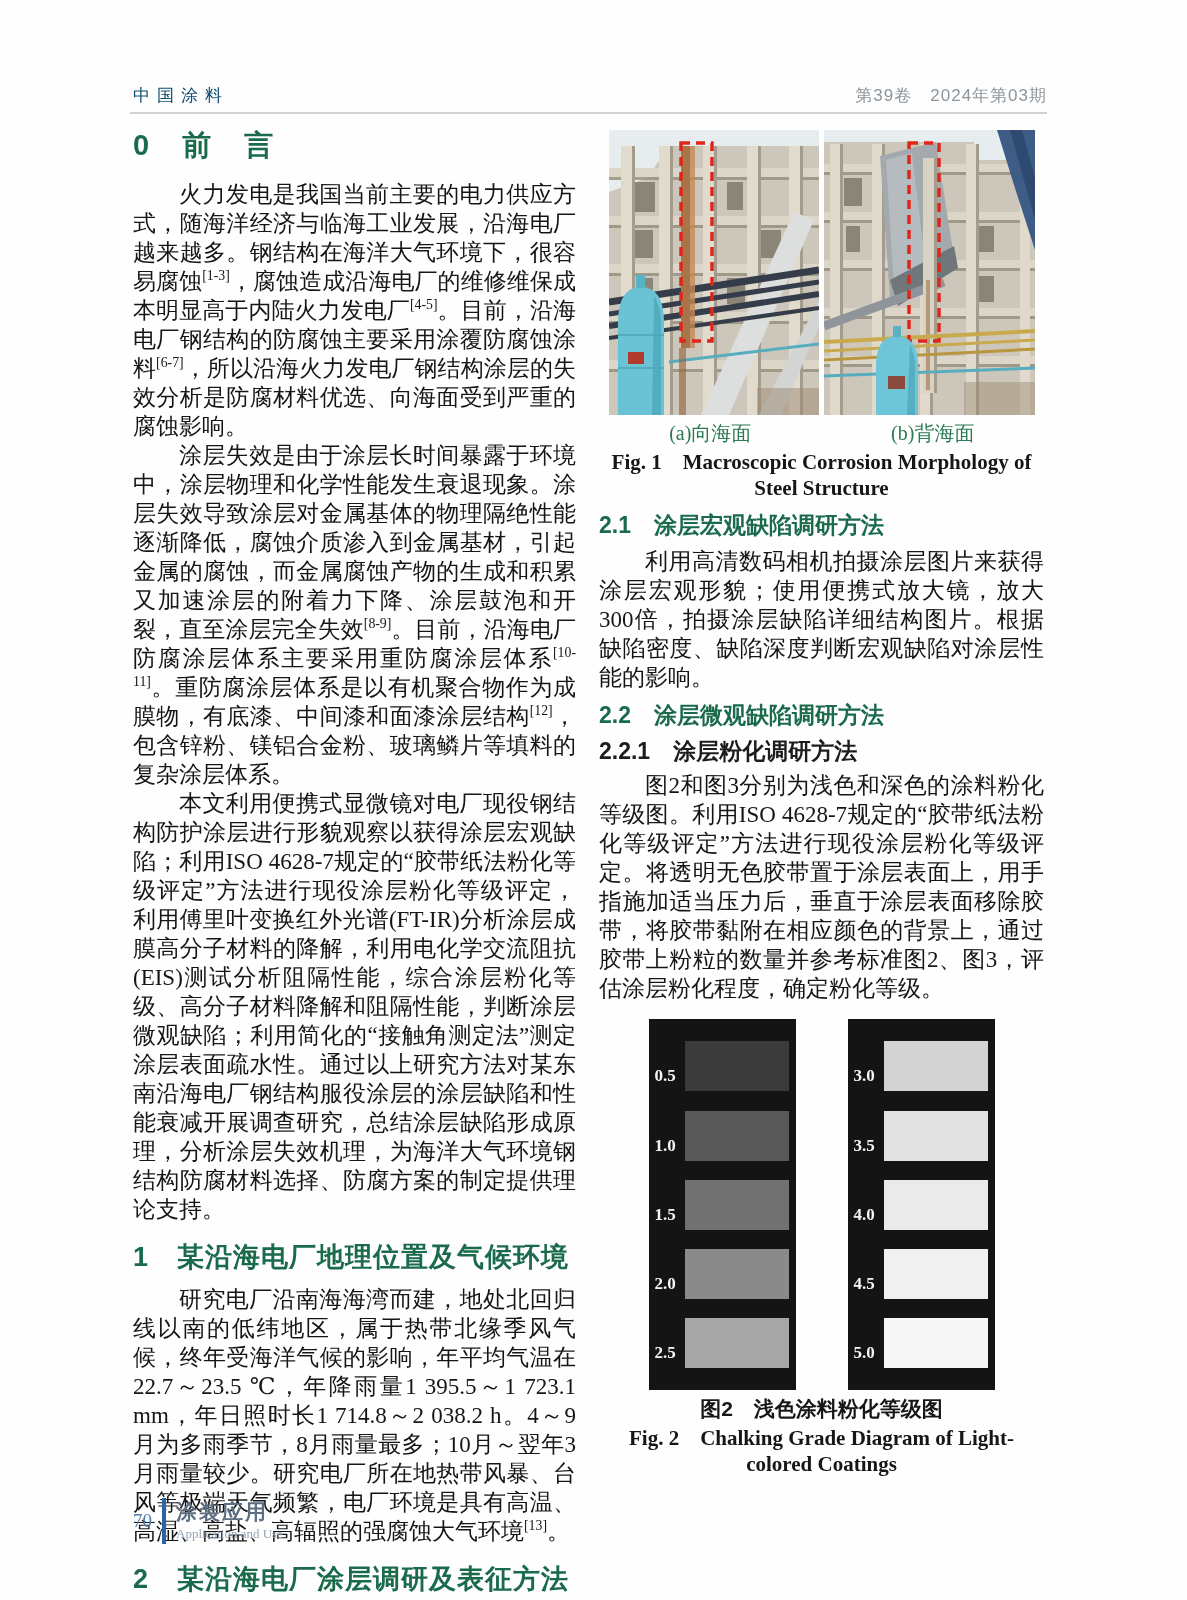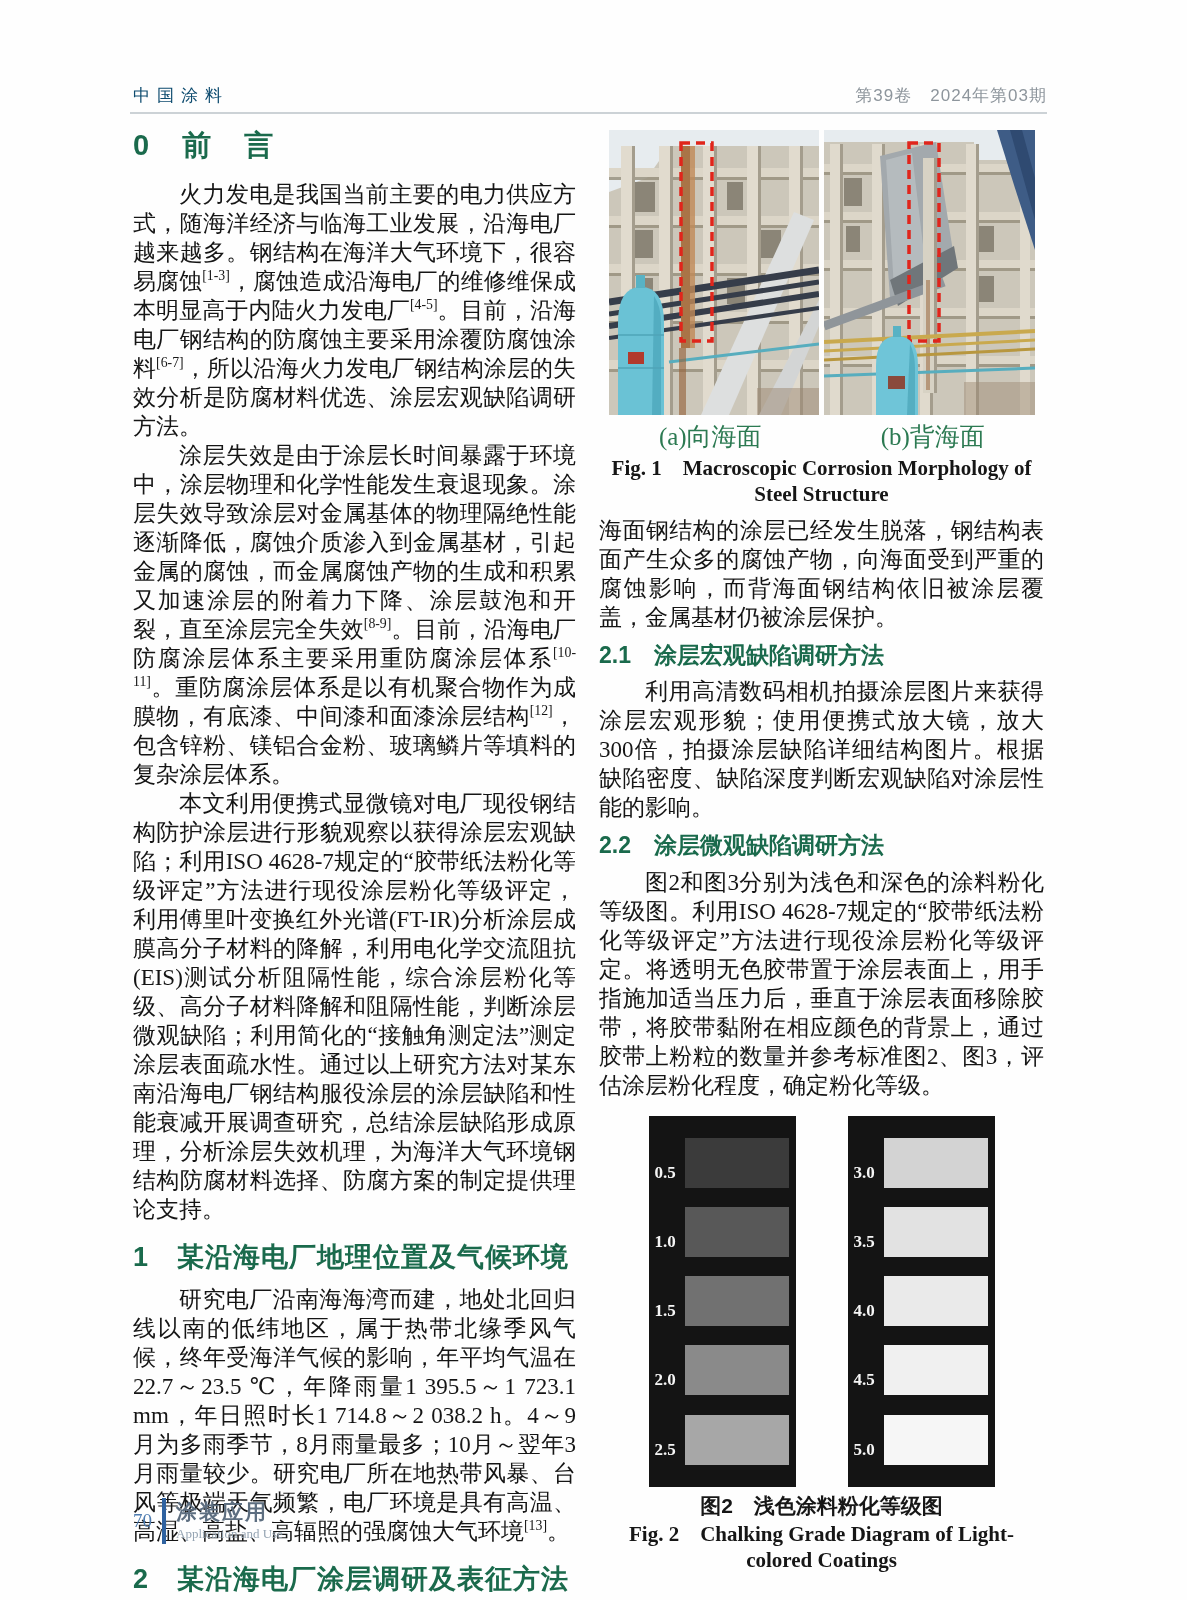--- a/index.html
+++ b/index.html
@@ -20,21 +20,21 @@
   p.noindent{text-indent:0;}
   sup{font-size:0.60em;line-height:0;vertical-align:super;}
   .h0{margin:4px 0 18px 0;font:bold 29px/1.1 "Liberation Sans","DejaVu Sans",sans-serif;color:#1a6a4c;letter-spacing:2px;}
   .h1{margin:18px 0 12px 0;font:bold 27px/1.15 "Liberation Sans","DejaVu Sans",sans-serif;color:#1a6a4c;letter-spacing:1px;}
   .h2{margin:10px 0 8px 0;font:bold 23px/1.2 "Liberation Sans","DejaVu Sans",sans-serif;color:#1a6a4c;}
   .h3{margin:8px 0 6px 0;font:600 23px/1.2 "Liberation Sans","DejaVu Sans",sans-serif;color:#1c1c1c;}
   
   .photos{display:flex;justify-content:center;gap:5px;margin:4px 0 0 0;}
   .photo{display:block;}
   .cap-ab-row{display:flex;margin-top:5px;}
-  .cap-ab-row span{flex:1;text-align:center;font-size:25px;color:#2c7a52;}
+  .cap-ab-row span{flex:1;text-align:center;font-size:20px;color:#2c7a52;}
   .fig-zh{text-align:center;font:bold 21px/1.3 "Liberation Sans","DejaVu Sans",sans-serif;color:#161616;margin-top:5px;}
   .fig-en{text-align:center;font:bold 21px/1.25 "Liberation Serif","DejaVu Serif",serif;color:#161616;margin:2px 0 8px 0;}
   
   .fig2-row{display:flex;justify-content:center;gap:52px;margin-top:16px;}
   .panel{width:147px;height:371px;background:#141414;box-sizing:border-box;
          padding:22px 0 22px 6px;display:flex;flex-direction:column;justify-content:space-between;}
   .sw-row{display:flex;align-items:flex-end;}
   .sw-label{width:30px;color:#f5f5f5;font:bold 17px/1 "Liberation Serif","DejaVu Serif",serif;
             margin-bottom:7px;text-align:left;flex:none;}
   .sw-box{width:104px;height:50px;display:inline-block;flex:none;}
@@ -49,21 +49,21 @@
 <body>
 
 <div class="page">
 
   <div class="hdr-left">中国涂料</div>
   <div class="hdr-right">第39卷　2024年第03期</div>
   <div class="hdr-rule"></div>
 
   <div class="col col-left">
     <h2 class="h0">0　前　言</h2>
-    <p class="body"><span>火力发电是我国当前主要的电力供应方式，随海洋经济与临海工业发展，沿海电厂越来越多。钢结构在海洋大气环境下，很容易腐蚀</span><sup>[1-3]</sup><span>，腐蚀造成沿海电厂的维修维保成本明显高于内陆火力发电厂</span><sup>[4-5]</sup><span>。目前，沿海电厂钢结构的防腐蚀主要采用涂覆防腐蚀涂料</span><sup>[6-7]</sup><span>，所以沿海火力发电厂钢结构涂层的失效分析是防腐材料优选、涂层宏观缺陷调研方法。</span></p>
+    <p class="body"><span>火力发电是我国当前主要的电力供应方式，随海洋经济与临海工业发展，沿海电厂越来越多。钢结构在海洋大气环境下，很容易腐蚀</span><sup>[1-3]</sup><span>，腐蚀造成沿海电厂的维修维保成本明显高于内陆火力发电厂</span><sup>[4-5]</sup><span>。目前，沿海电厂钢结构的防腐蚀主要采用涂覆防腐蚀涂料</span><sup>[6-7]</sup><span>，所以沿海火力发电厂钢结构涂层的失效分析是防腐材料优选、向海面受到严重的腐蚀影响。</span></p>
     <p class="body"><span>涂层失效是由于涂层长时间暴露于环境中，涂层物理和化学性能发生衰退现象。涂层失效导致涂层对金属基体的物理隔绝性能逐渐降低，腐蚀介质渗入到金属基材，引起金属的腐蚀，而金属腐蚀产物的生成和积累又加速涂层的附着力下降、涂层鼓泡和开裂，直至涂层完全失效</span><sup>[8-9]</sup><span>。目前，沿海电厂防腐涂层体系主要采用重防腐涂层体系</span><sup>[10-11]</sup><span>。重防腐涂层体系是以有机聚合物作为成膜物，有底漆、中间漆和面漆涂层结构</span><sup>[12]</sup><span>，包含锌粉、镁铝合金粉、玻璃鳞片等填料的复杂涂层体系。</span></p>
     <p class="body">本文利用便携式显微镜对电厂现役钢结构防护涂层进行形貌观察以获得涂层宏观缺陷；利用ISO 4628-7规定的“胶带纸法粉化等级评定”方法进行现役涂层粉化等级评定，利用傅里叶变换红外光谱(FT-IR)分析涂层成膜高分子材料的降解，利用电化学交流阻抗(EIS)测试分析阻隔性能，综合涂层粉化等级、高分子材料降解和阻隔性能，判断涂层微观缺陷；利用简化的“接触角测定法”测定涂层表面疏水性。通过以上研究方法对某东南沿海电厂钢结构服役涂层的涂层缺陷和性能衰减开展调查研究，总结涂层缺陷形成原理，分析涂层失效机理，为海洋大气环境钢结构防腐材料选择、防腐方案的制定提供理论支持。</p>
     <h2 class="h1">1　某沿海电厂地理位置及气候环境</h2>
     <p class="body"><span>研究电厂沿南海海湾而建，地处北回归线以南的低纬地区，属于热带北缘季风气候，终年受海洋气候的影响，年平均气温在22.7～23.5 ℃，年降雨量1 395.5～1 723.1 mm，年日照时长1 714.8～2 038.2 h。4～9月为多雨季节，8月雨量最多；10月～翌年3月雨量较少。研究电厂所在地热带风暴、台风等极端天气频繁，电厂环境是具有高温、高湿、高盐、高辐照的强腐蚀大气环境</span><sup>[13]</sup><span>。</span></p>
     <h2 class="h1">2　某沿海电厂涂层调研及表征方法</h2>
 
   </div>
 
   <div class="col col-right">
 
@@ -197,24 +197,24 @@
         <rect x="140" y="252" width="71" height="33" fill="#9b8872" opacity="0.45"></rect>
       </svg>
     </div>
 
     <div class="cap-ab-row">
       <span>(a)向海面</span>
       <span>(b)背海面</span>
     </div>
     <div class="fig-en">Fig. 1　Macroscopic Corrosion Morphology of Steel Structure</div>
 
-    <p class="body noindent">海面钢结构的涂层已经发生脱落，钢结构表面产生众多的腐蚀产物，向海面受到严重的腐蚀影响，而背海面钢结构依旧被涂层覆盖，金属基材仍被涂层保护。</p>
     <h3 class="h2">2.1　涂层宏观缺陷调研方法</h3>
     <p class="body">利用高清数码相机拍摄涂层图片来获得涂层宏观形貌；使用便携式放大镜，放大300倍，拍摄涂层缺陷详细结构图片。根据缺陷密度、缺陷深度判断宏观缺陷对涂层性能的影响。</p>
     <h3 class="h2">2.2　涂层微观缺陷调研方法</h3>
+    <h4 class="h3">2.2.1　涂层粉化调研方法</h4>
     <p class="body">图2和图3分别为浅色和深色的涂料粉化等级图。利用ISO 4628-7规定的“胶带纸法粉化等级评定”方法进行现役涂层粉化等级评定。将透明无色胶带置于涂层表面上，用手指施加适当压力后，垂直于涂层表面移除胶带，将胶带黏附在相应颜色的背景上，通过胶带上粉粒的数量并参考标准图2、图3，评估涂层粉化程度，确定粉化等级。</p>
 
     <div class="fig2-row">
       <div class="panel">
           <div class="sw-row">
             <span class="sw-label">0.5</span>
             <span class="sw-box" style="background: rgb(59, 59, 59);"></span>
           </div>
           <div class="sw-row">
             <span class="sw-label">1.0</span>

